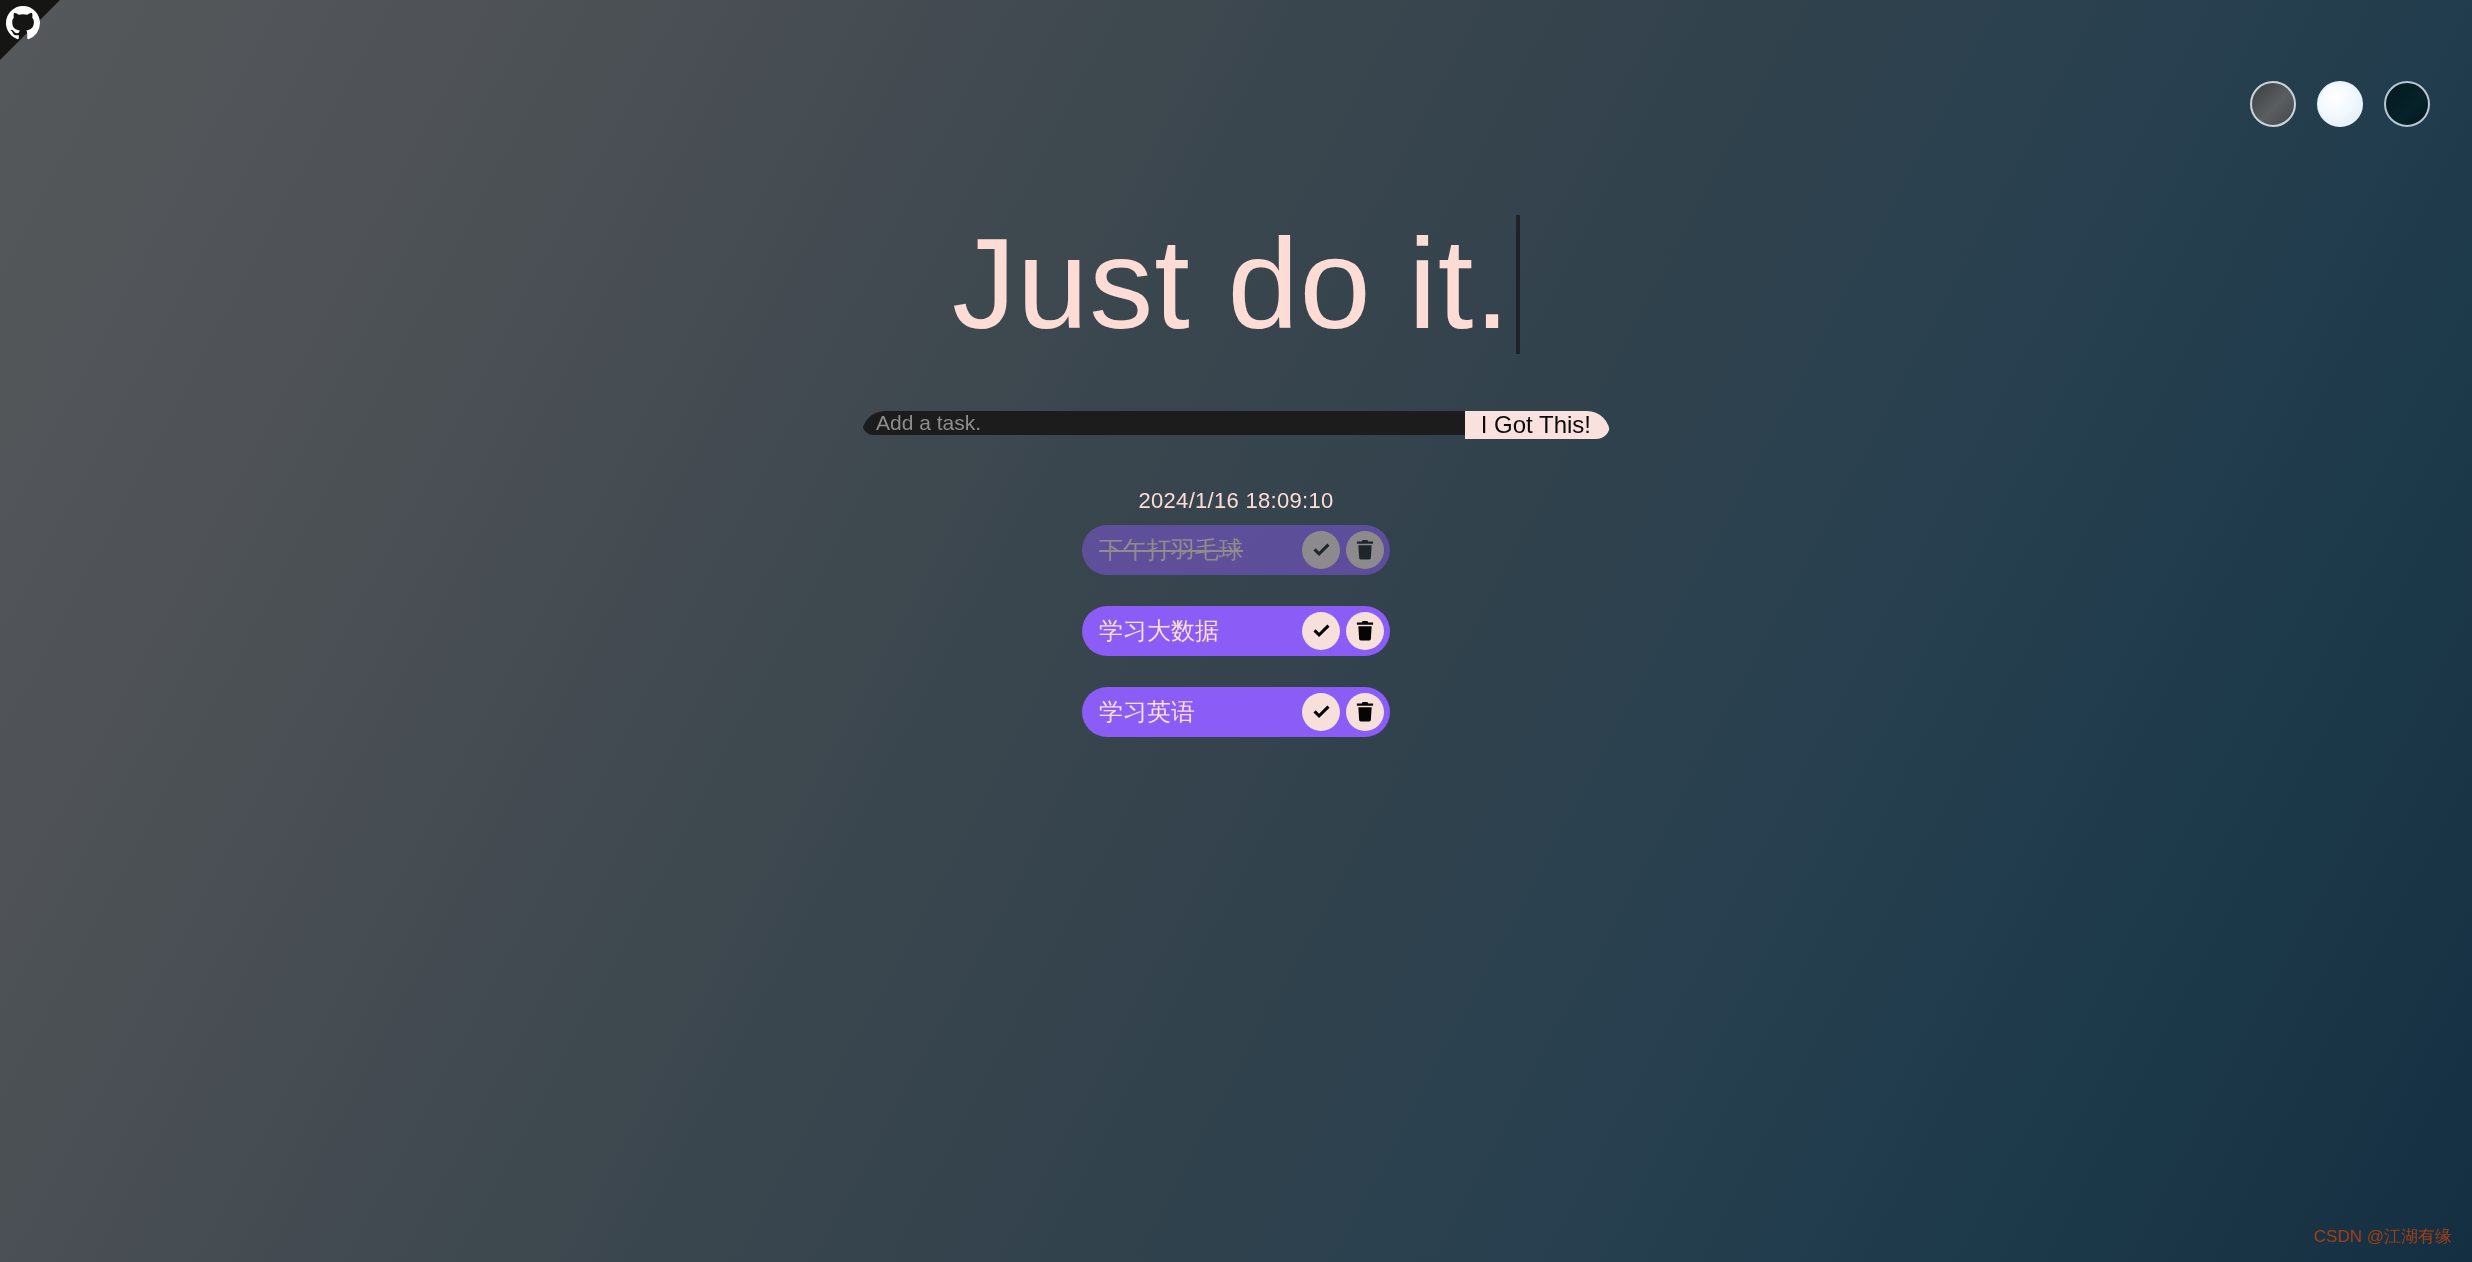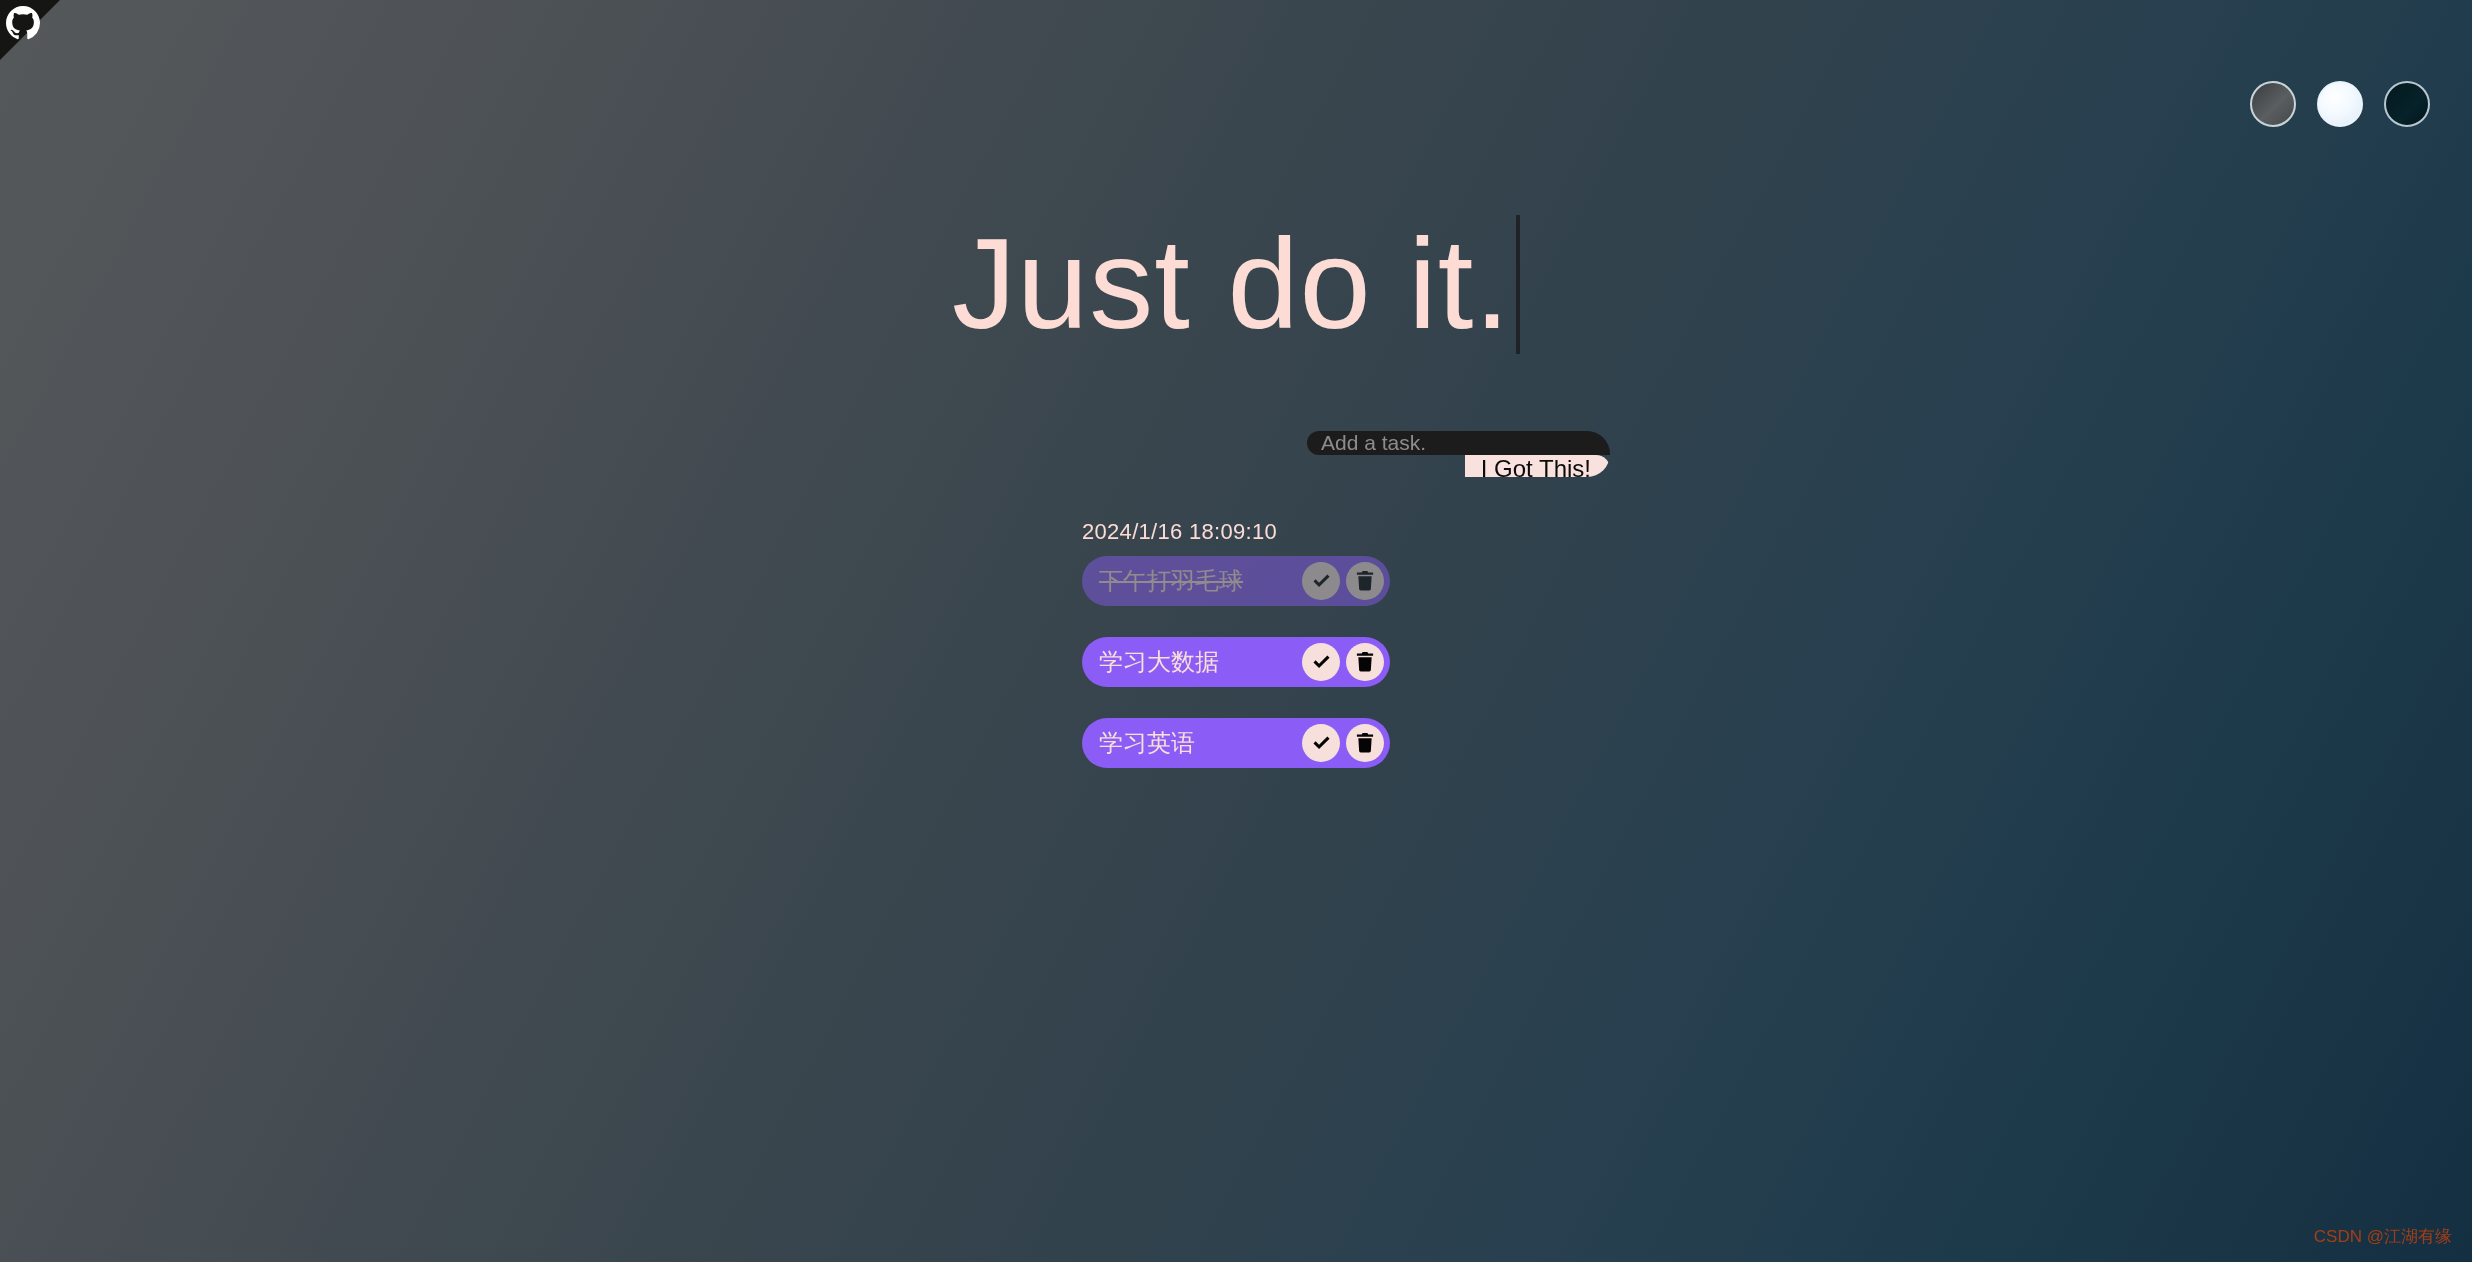--- a/index.html
+++ b/index.html
@@ -104,28 +104,27 @@
   #title-caret {
     display: inline-block;
     width: 4px;
     height: 139px;
     background: #1f2327;
     margin-left: 5px;
   }
 
   
   #add-task-bar {
-    margin-top: 72px;
+    margin-top: 52px;
     width: 748px;
     height: 46px;
     display: flex;
-    align-items: flex-end;
+    align-items: flex-start;
     border-radius: 23px;
     overflow: hidden;
-    flex-direction: column;
   }
   #task-input {
     flex: 1 1 auto;
     background: #1c1c1c;
     border: none;
     outline: none;
     color: #f2e5e2;
     font-size: 21px;
     font-family: "Liberation Sans", sans-serif;
     padding: 0 18px 0 14px;
@@ -146,23 +145,23 @@
     font-family: "Liberation Sans", sans-serif;
     padding: 0 19px 0 16px;
     cursor: pointer;
     border-top-right-radius: 23px;
     border-bottom-right-radius: 23px;
     white-space: nowrap;
   }
 
   
   #task-timestamp {
-    margin-top: 42px;
+    margin-top: 31px;
     width: 308px;
-    text-align: left;
+    text-align: center;
     color: #fcdcd5;
     font-size: 22px;
     letter-spacing: 0.3px;
   }
 
   
   #task-list {
     margin-top: 11px;
     width: 308px;
     display: flex;

